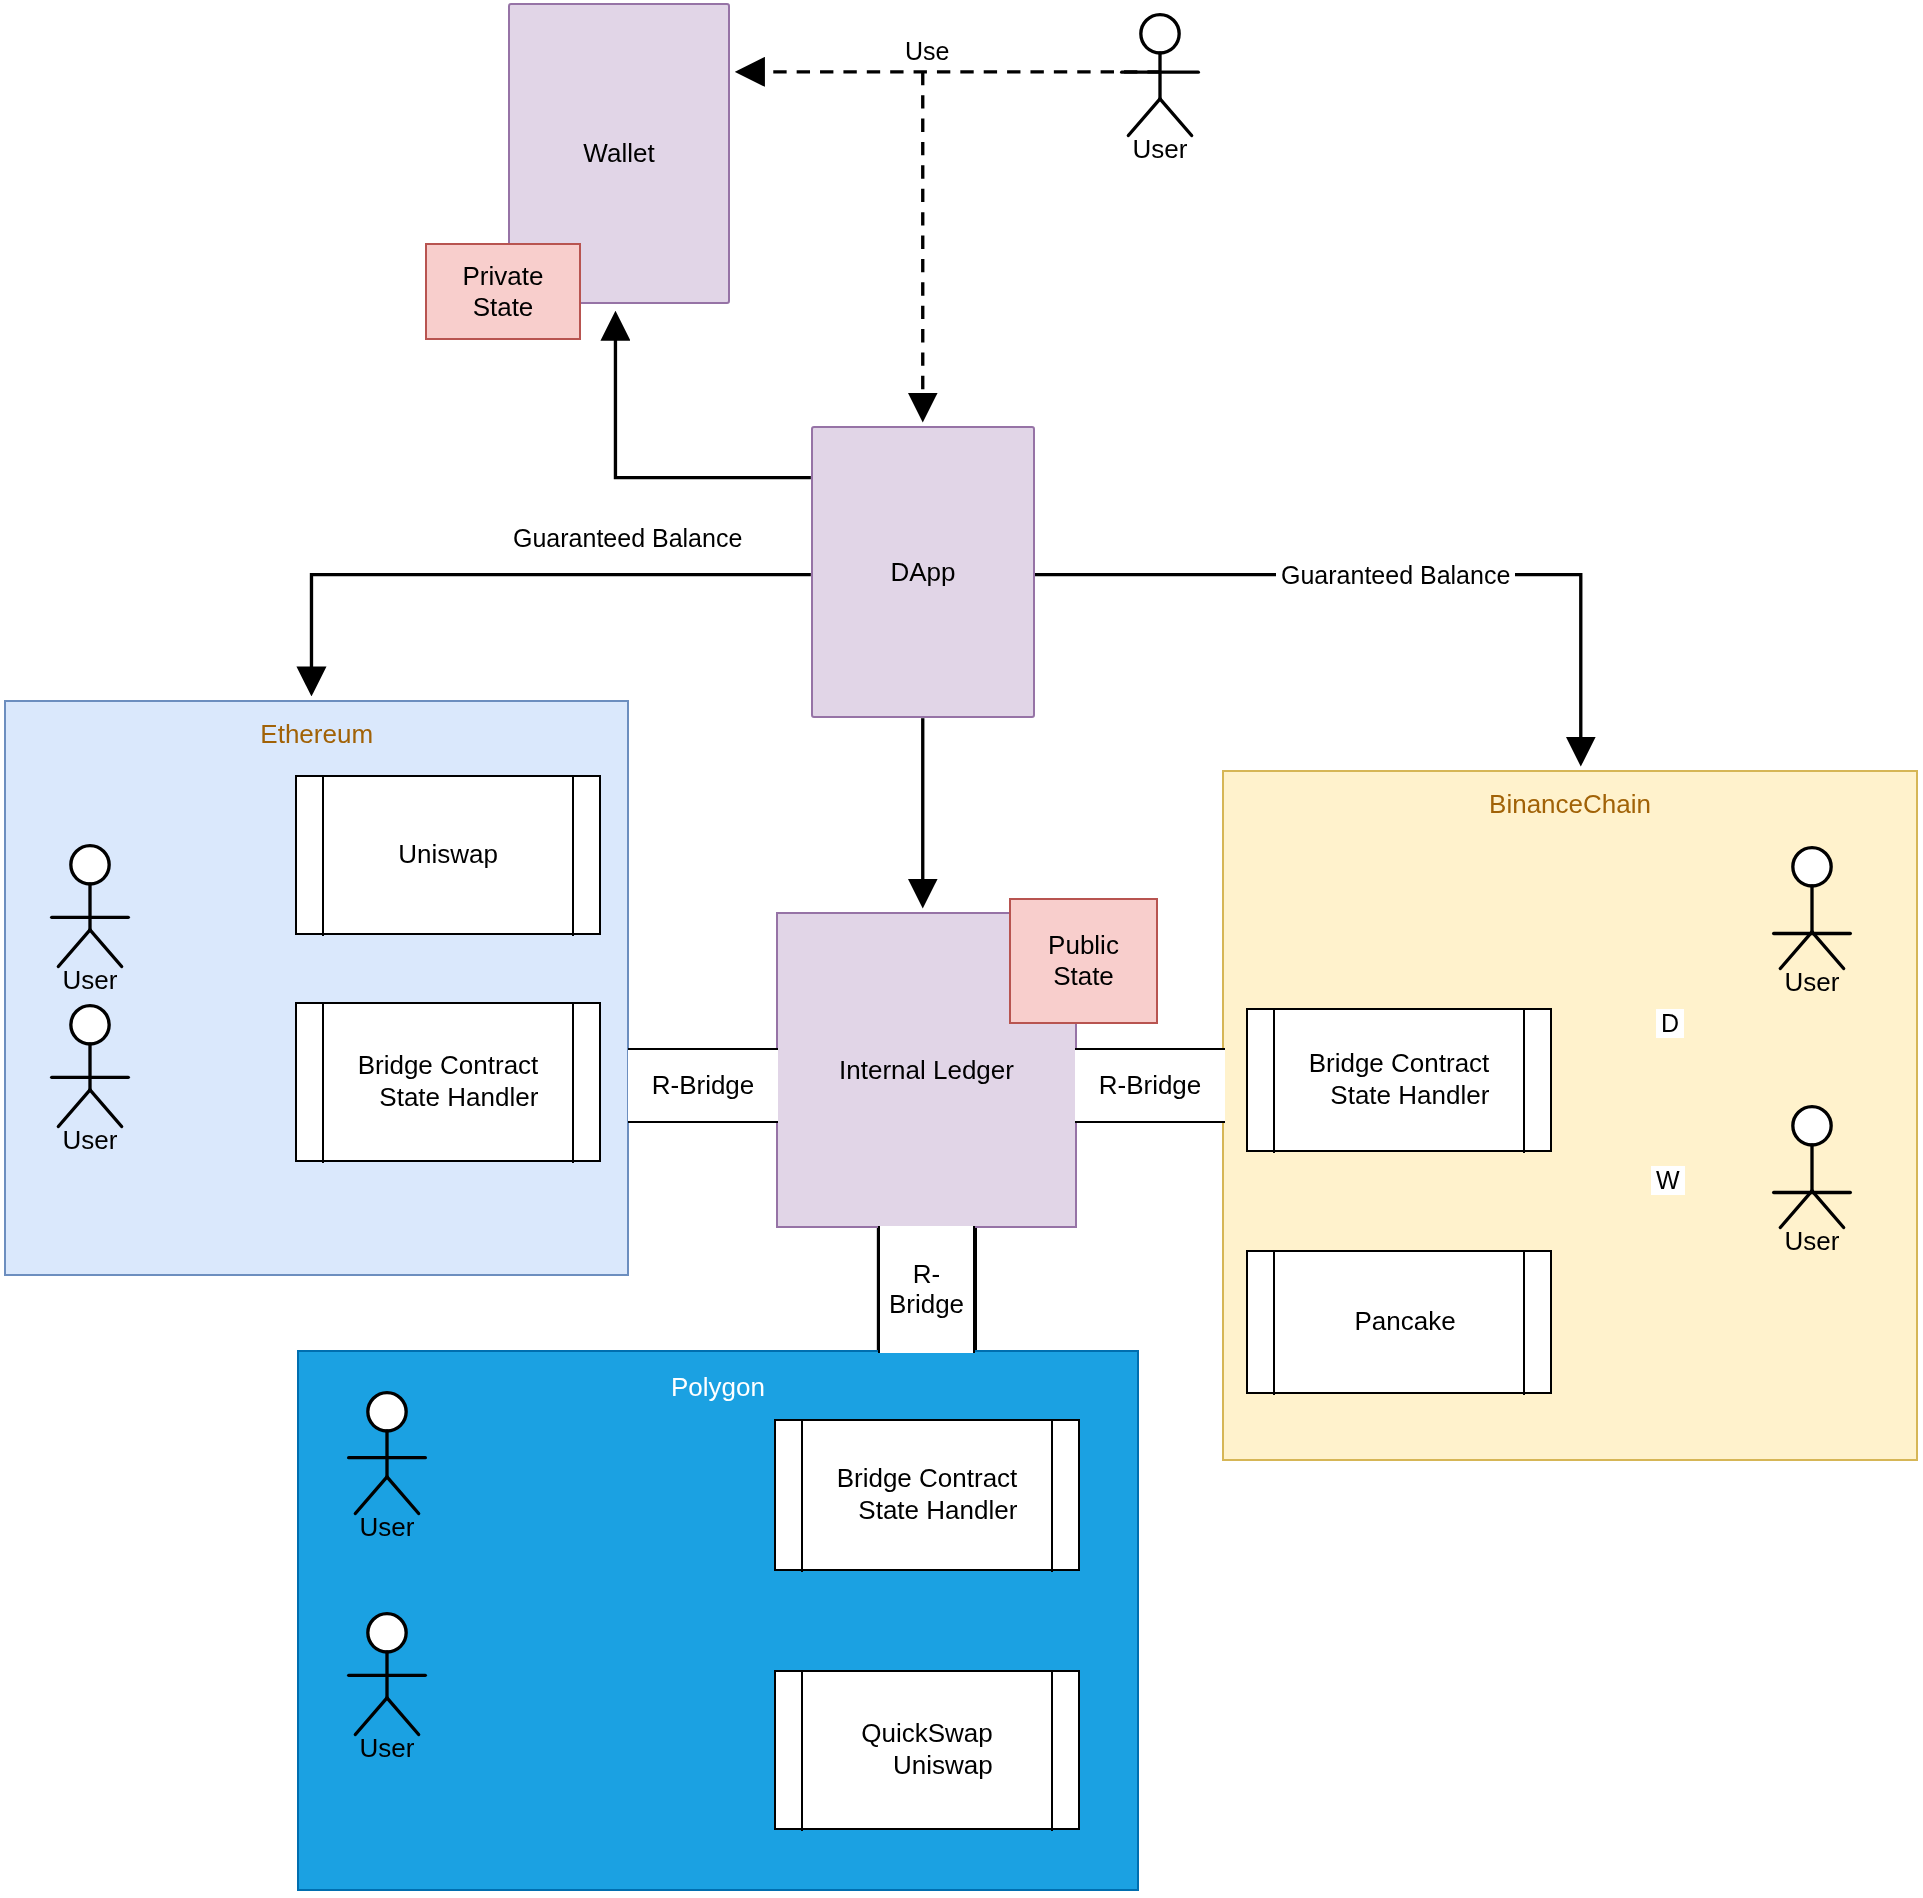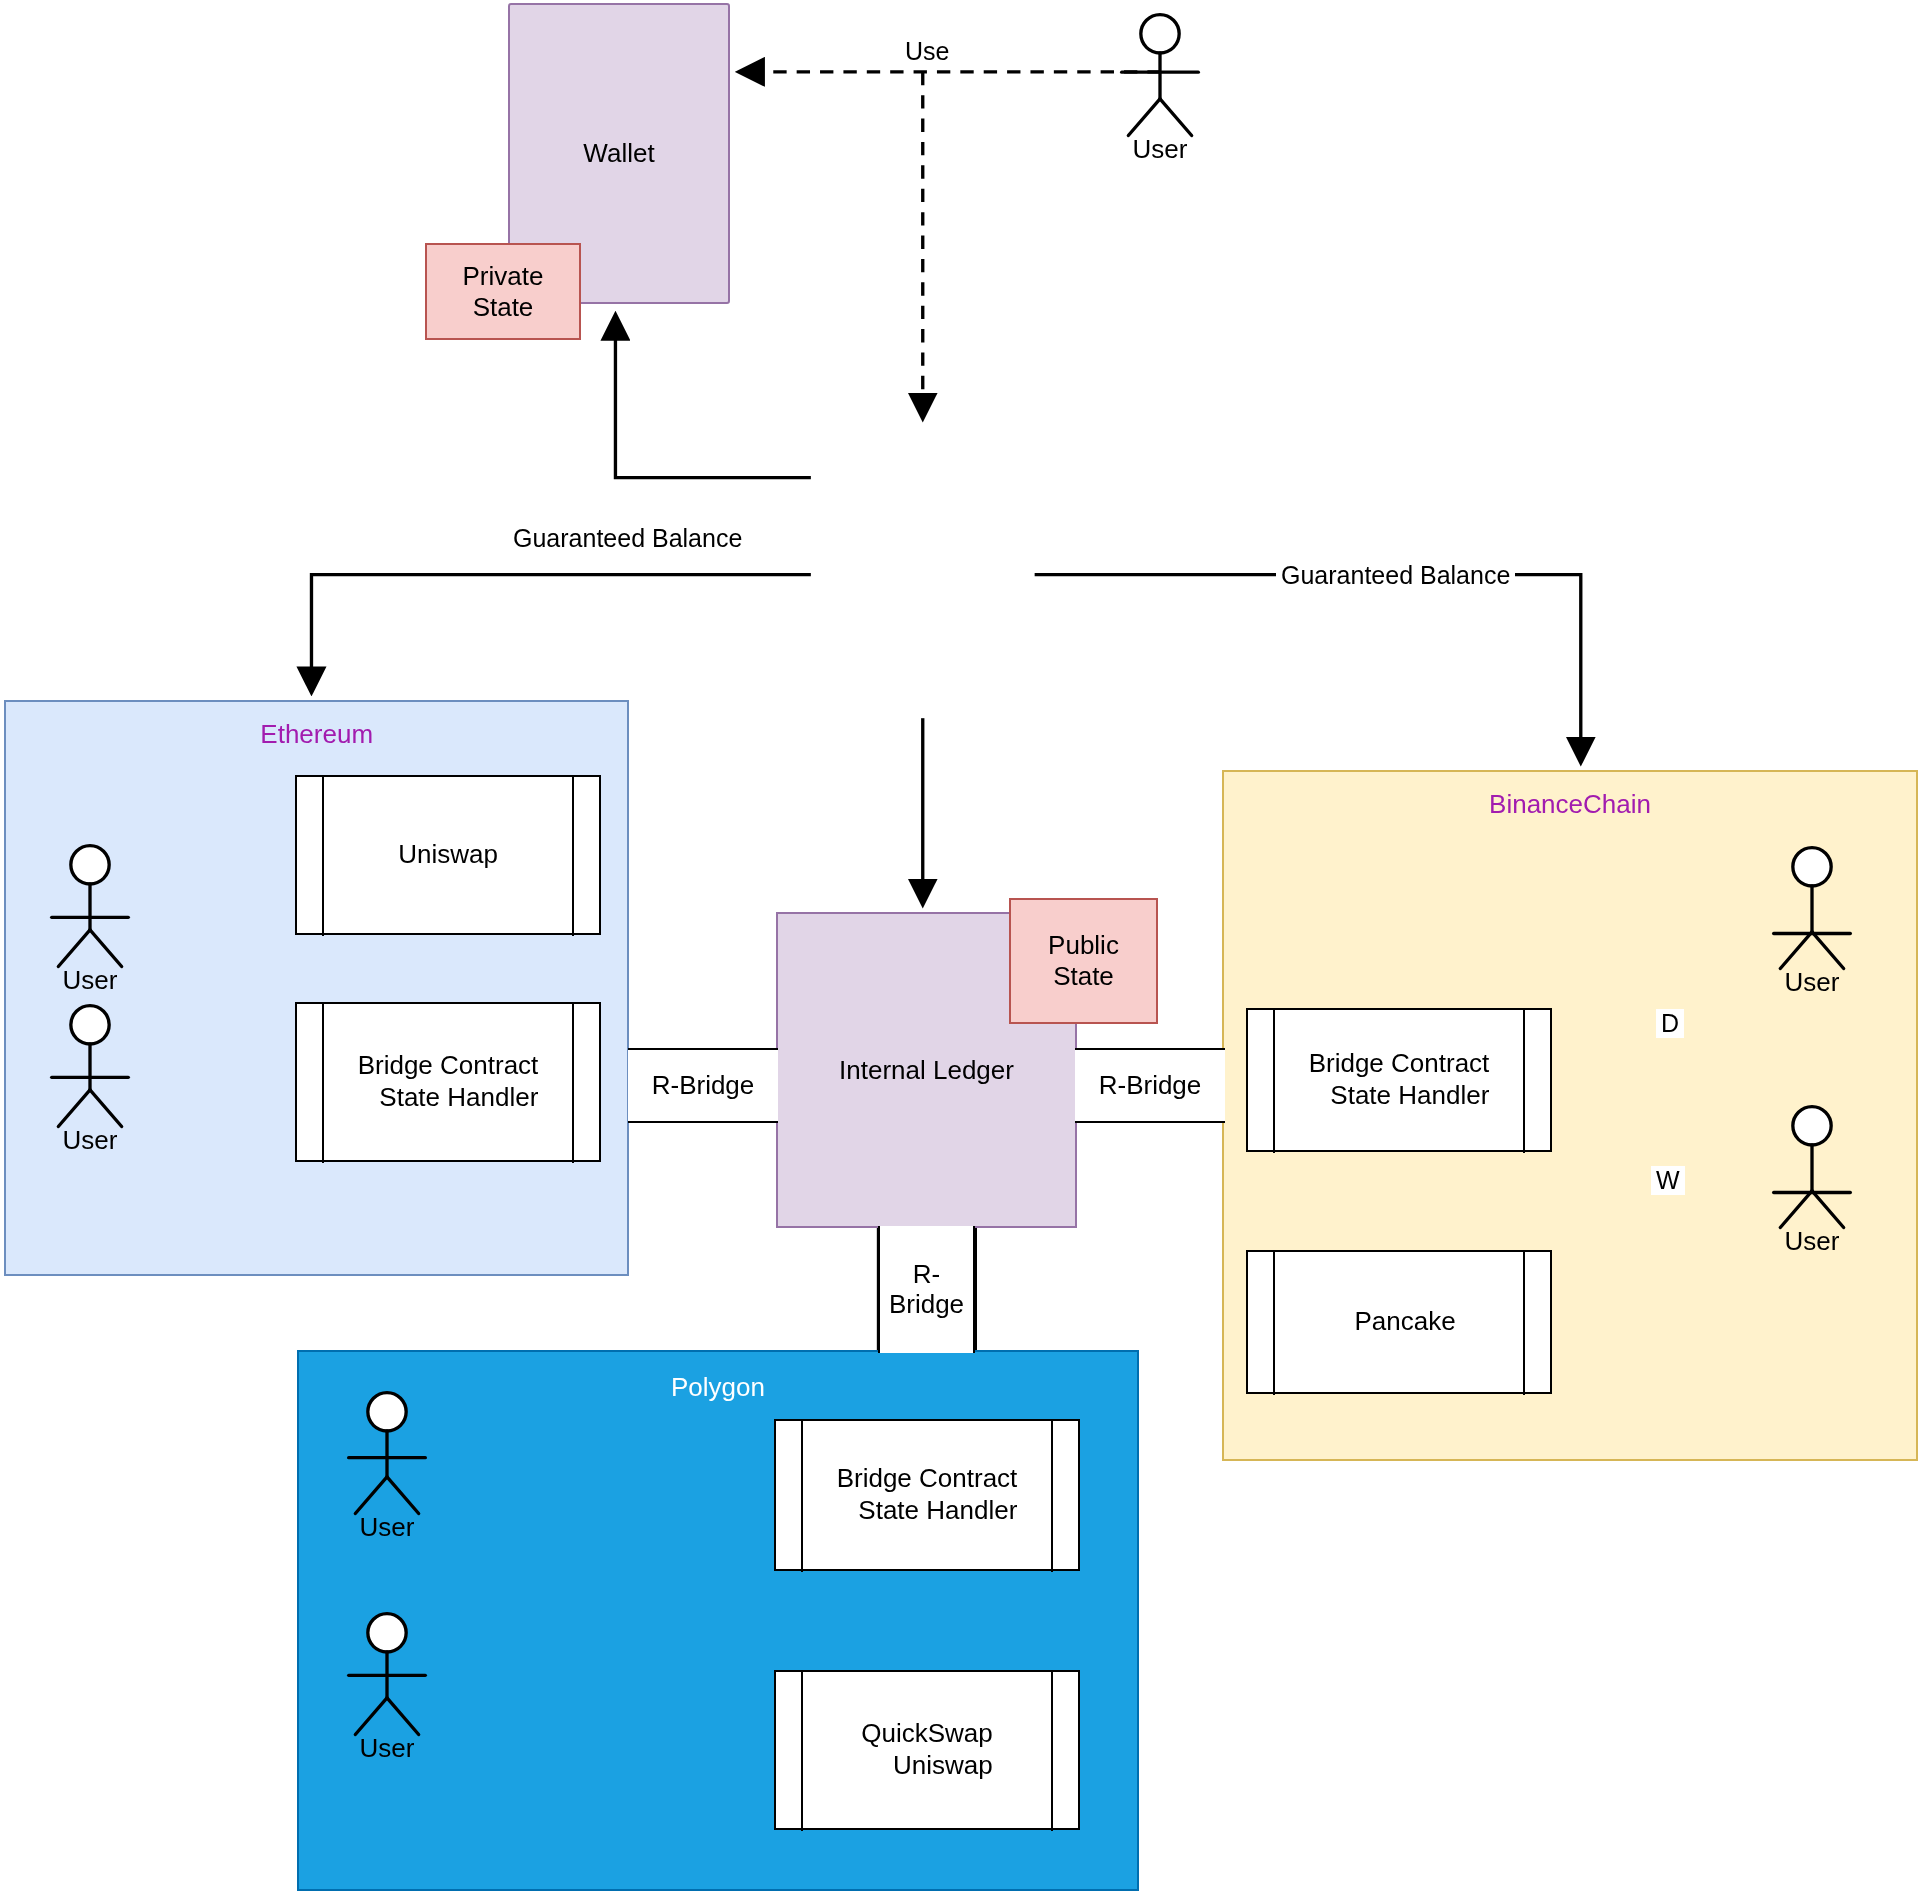--- a/index.html
+++ b/index.html
@@ -26,21 +26,21 @@
   
   .chain {
     position: absolute;
     box-sizing: border-box;
   }
   .chain-title {
     position: absolute;
     left: 0; right: 0;
     text-align: center;
     font-size: 26px;
-    color: #a21caf;
+    color: #a16207;
     white-space: nowrap;
   }
   #chain-ethereum {
     left: 4.2px; top: 700px; width: 625px; height: 576px;
     background: #dae8fc;
     border: 2.5px solid #6c8ebf;
   }
   #chain-ethereum .chain-title { top: 16.7px; }
   #chain-binance {
     left: 1222px; top: 770px; width: 696px; height: 691px;
@@ -278,20 +278,23 @@
   </div>
 
   <div class="chain" id="chain-polygon">
     <div class="chain-title">Polygon</div>
   </div>
 
   <div class="node-round" id="node-wallet">
     <span>Wallet</span>
   </div>
 
+  <div class="node-round" id="node-dapp">
+    <span>DApp</span>
+  </div>
 
   <div class="node-sharp" id="node-ledger">
     <span>Internal Ledger</span>
   </div>
 
   <div class="state-box" id="state-private">
     <span>
       <span>Private</span><br>
       <span>State</span>
     </span>

